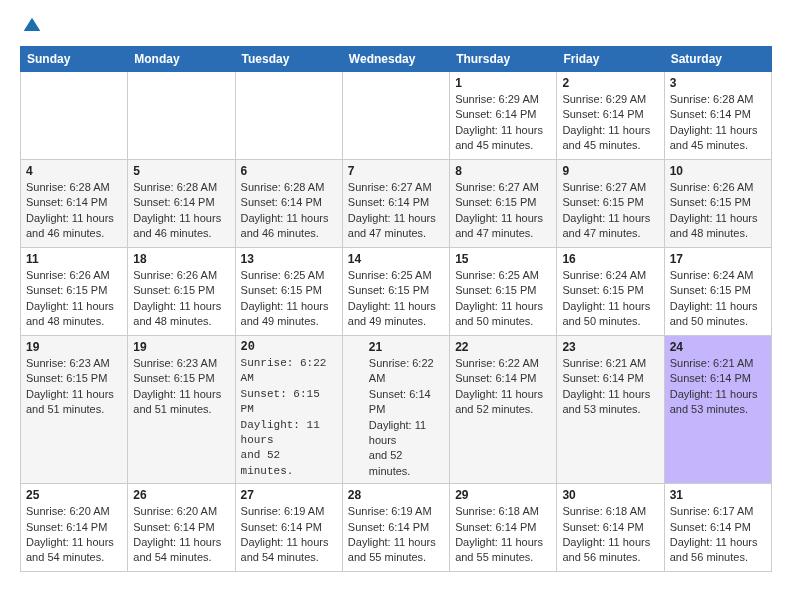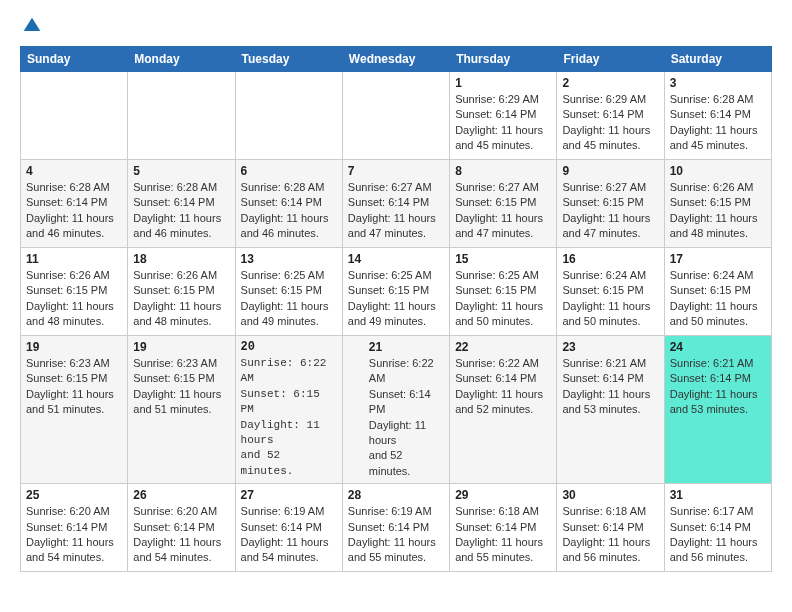--- a/index.html
+++ b/index.html
@@ -301,21 +301,21 @@
 Daylight: 11 hours
 and 52 minutes.</div>
           </td>
           <td style="background: rgb(245, 245, 245);">
             <span class="day-num">23</span>
             <div class="day-info" style="white-space: pre-line;">Sunrise: 6:21 AM
 Sunset: 6:14 PM
 Daylight: 11 hours
 and 53 minutes.</div>
           </td>
-          <td style="background: #5eead4; margin-top: 12px;">
+          <td style="background: #c4b5fd; margin-top: 12px;">
             <span class="day-num">24</span>
             <div class="day-info" style="white-space: pre-line;">Sunrise: 6:21 AM
 Sunset: 6:14 PM
 Daylight: 11 hours
 and 53 minutes.</div>
           </td>
         </tr>
         <tr>
           <td>
             <span class="day-num">25</span>

